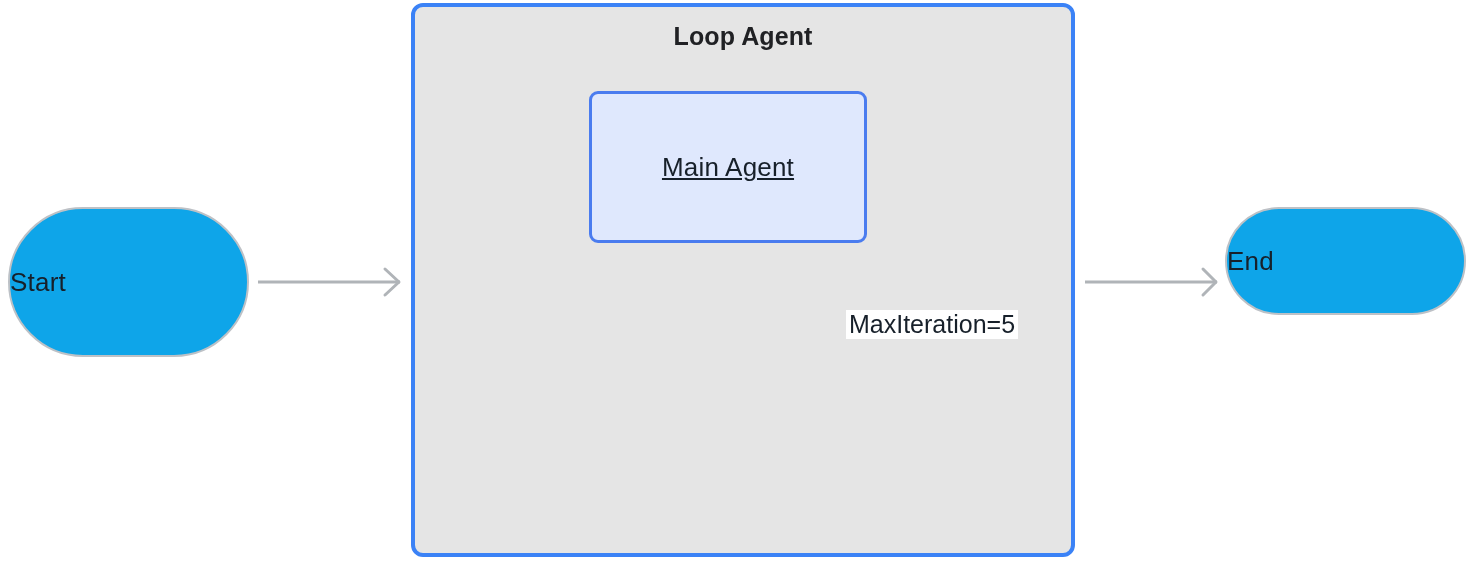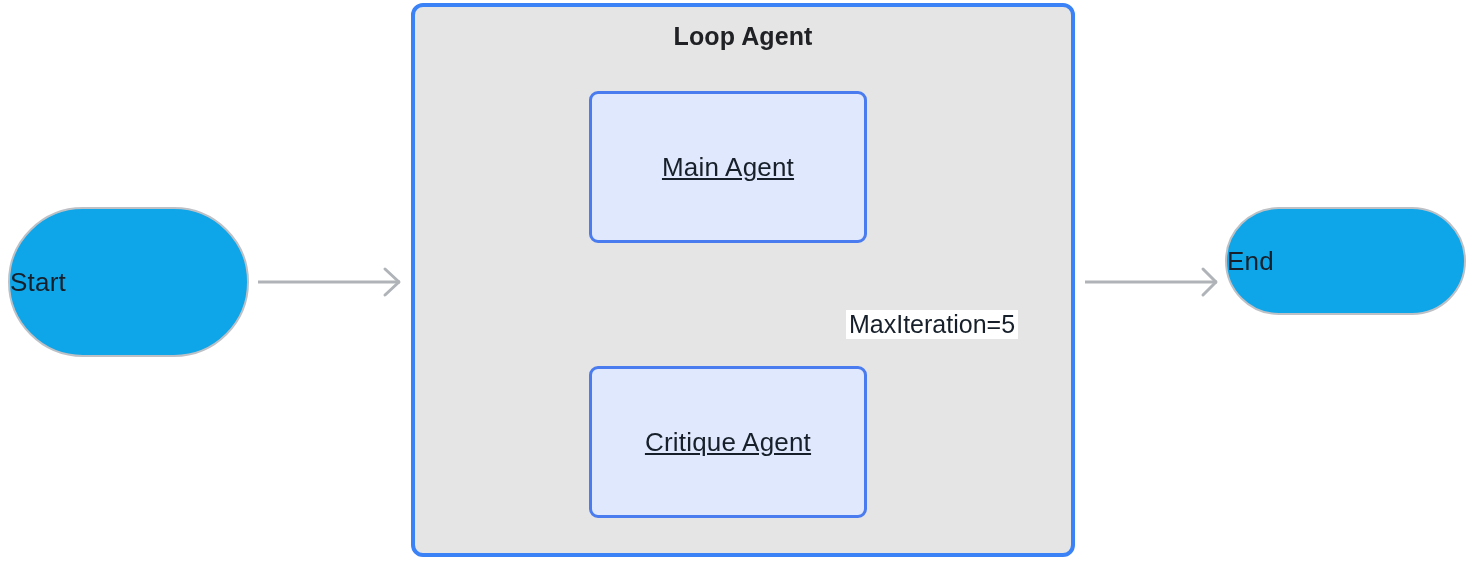--- a/index.html
+++ b/index.html
@@ -163,23 +163,20 @@
   </div>
 
   <div id="loop-agent-container">
     <div id="loop-agent-title">Loop Agent</div>
   </div>
 
   <div id="node-main-agent" class="agent-box">
     <span class="node-label">Main Agent</span>
   </div>
 
-  <div id="node-critique-agent" class="agent-box">
-    <span class="node-label">Critique Agent</span>
-  </div>
 
   <div id="edge-label-maxiteration">MaxIteration=5</div>
 
   <div id="node-end" class="terminal">
     <span class="node-label">End</span>
   </div>
 
 </div>
 
 </body></html>

